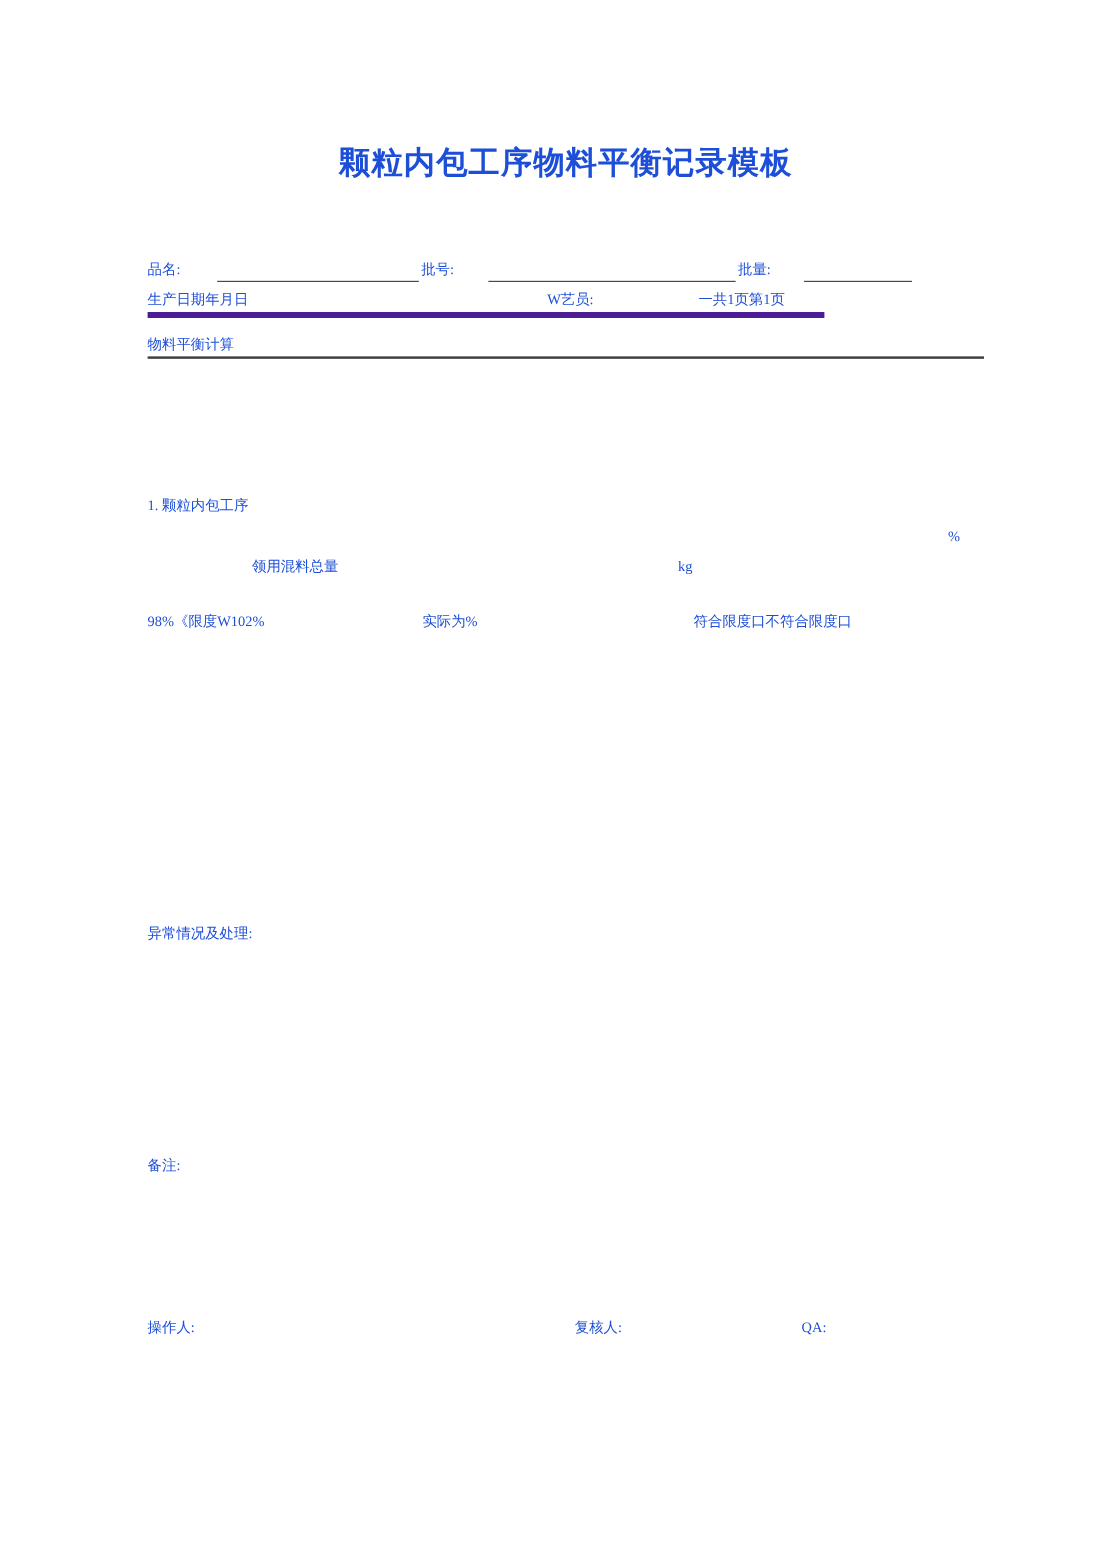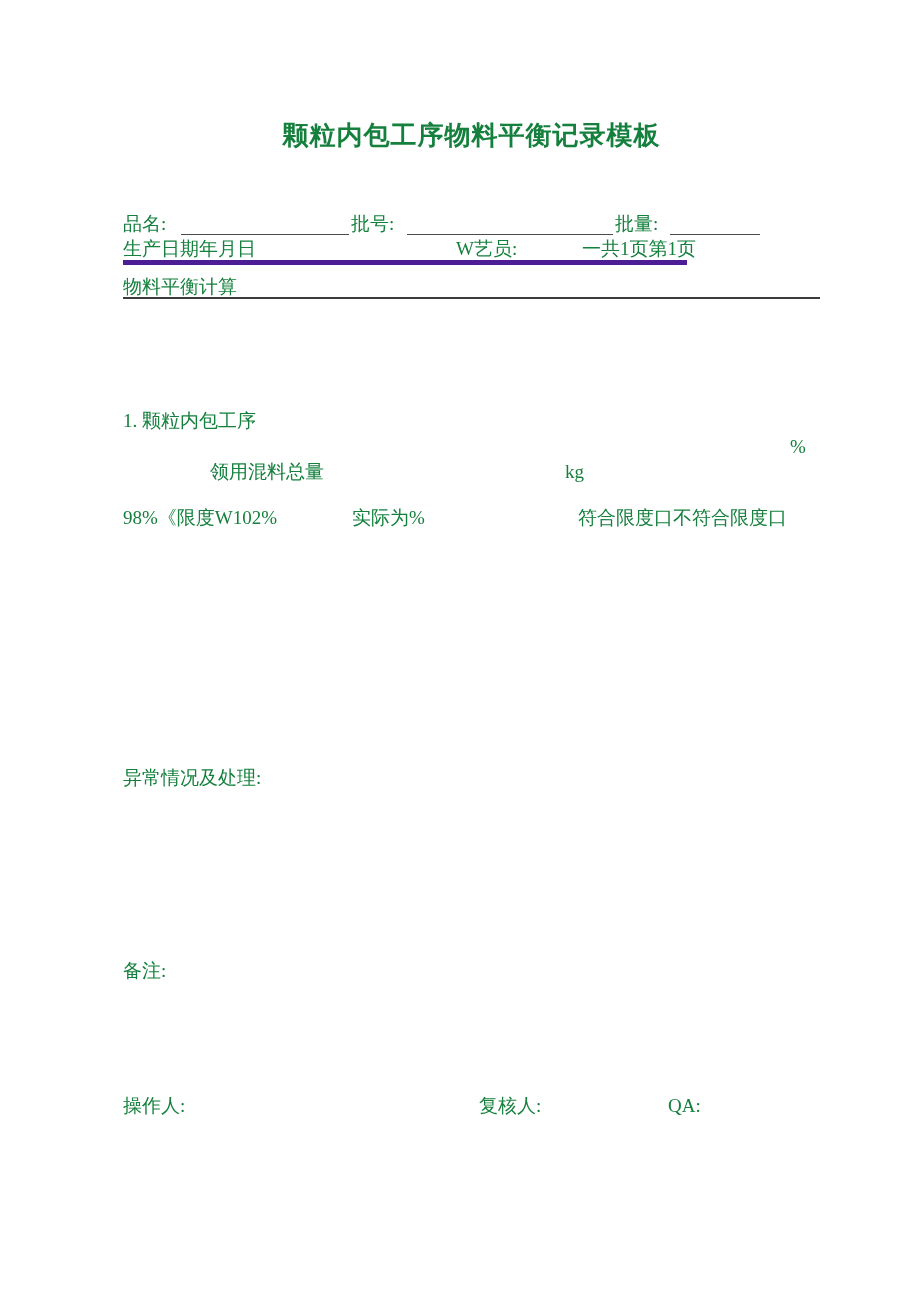--- a/index.html
+++ b/index.html
@@ -6,36 +6,36 @@
     margin: 0;
     padding: 0;
     background: #ffffff;
   }
   .page {
     position: relative;
     width: 920px;
     height: 1301px;
     background: #ffffff;
     font-family: "Liberation Serif", "DejaVu Serif", serif;
-    color: #15803d;
+    color: #1d4ed8;
     overflow: hidden;
   }
   .abs { position: absolute; }
   .doc-title {
     top: 118px;
     left: 123px;
     width: 697px;
     text-align: center;
     font-size: 26px;
     font-weight: bold;
     letter-spacing: 1px;
     white-space: nowrap;
   }
   .body-text {
-    font-size: 19px;
+    font-size: 12px;
     line-height: 22px;
     white-space: nowrap;
   }
   .blank-line {
     display: inline-block;
     border-bottom: 1px solid #4a4a4a;
     height: 19px;
     vertical-align: bottom;
   }
   .row2 {

